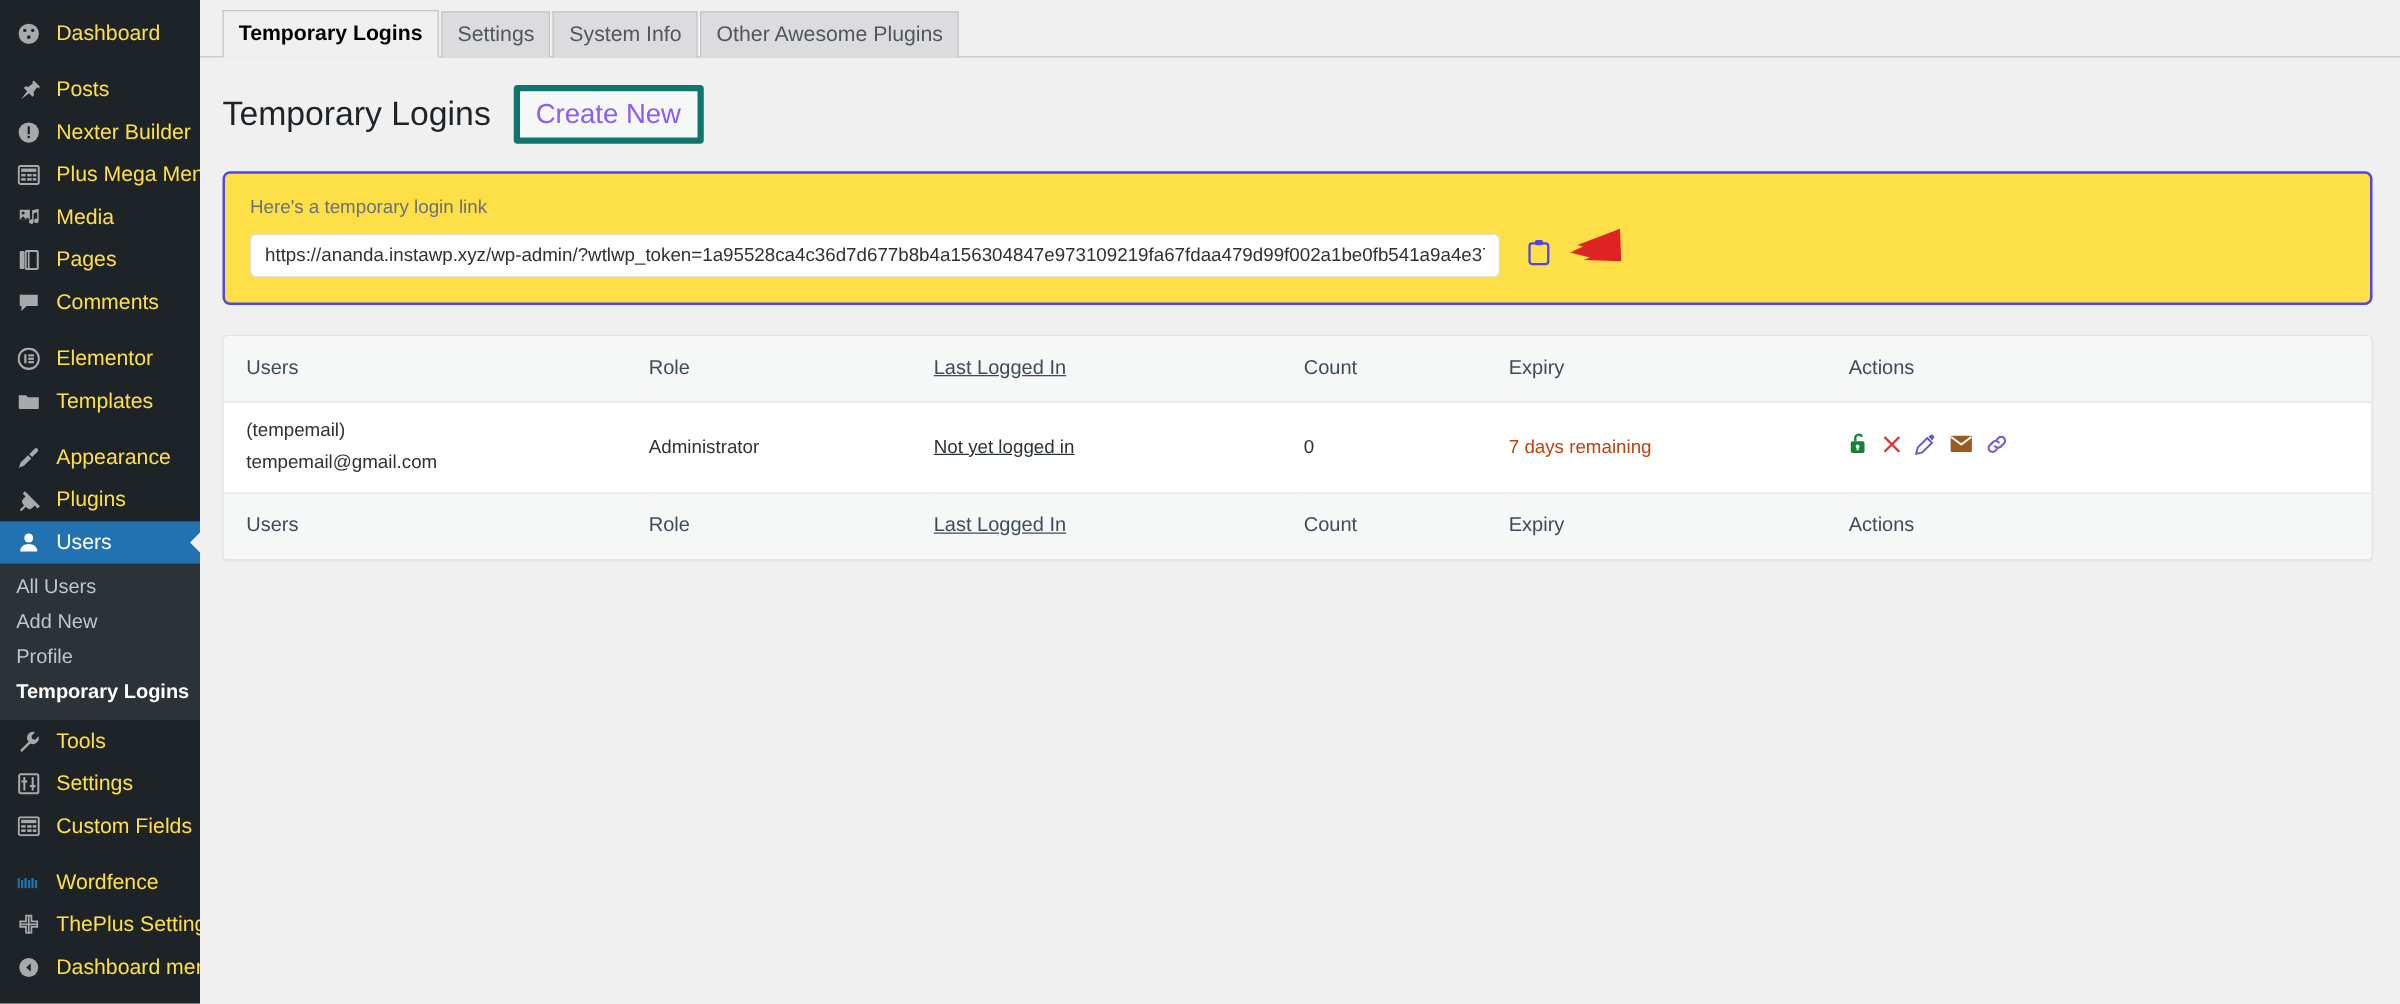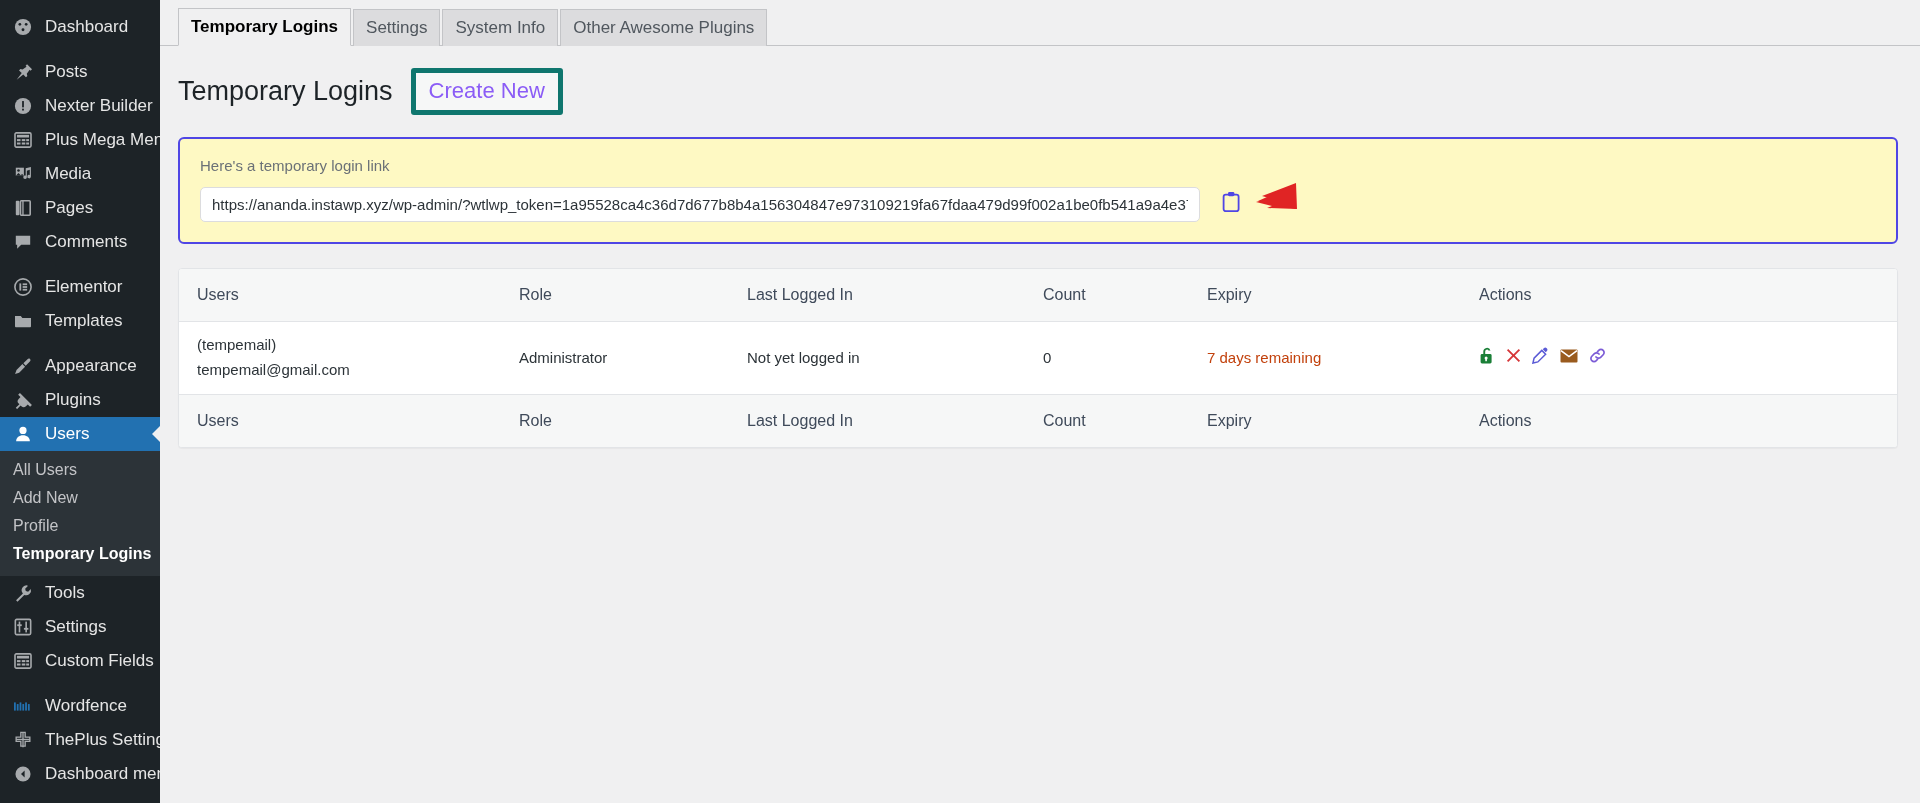--- a/index.html
+++ b/index.html
@@ -20,21 +20,21 @@
     color: #f0f0f1;
     padding-top: 10px;
     position: relative;
     overflow: hidden;
   }
   .menu-item {
     display: flex; align-items: center;
     height: 34px;
     padding: 0 0 0 11px;
     font-size: 17px;
-    color: #e5e5e5;
+    color: #fde047;
     cursor: pointer;
     position: relative;
     white-space: nowrap;
   }
   .menu-item .ico {
     width: 24px; flex: 0 0 24px;
     display: flex; align-items: center; justify-content: center;
     margin-right: 10px;
     color: #a7aaad;
   }
@@ -121,21 +121,21 @@
     border: 5px solid #0f766e;
     border-radius: 3px;
     padding: 7px 13px 8px 13px;
     cursor: pointer;
     line-height: 1;
   }
 
   
   .notice {
     margin: 22px 22px 0 18px;
-    background: #fef9c3;
+    background: #fde047;
     border: 2px solid #4f46e5;
     border-radius: 6px;
     padding: 18px 20px 20px 20px;
   }
   .notice-label {
     font-size: 15px;
     color: #6b7177;
     margin-bottom: 13px;
   }
   .link-row { display: flex; align-items: center; gap: 0; }
@@ -185,21 +185,21 @@
   thead th { border-bottom: 1px solid #e2e4e7; }
   tfoot td { border-top: 1px solid #e2e4e7; }
   tbody td {
     font-size: 15px;
     color: #2c3338;
     padding: 14px 0 16px 0;
     vertical-align: middle;
   }
   .c-users  { width: 340px; padding-left: 18px !important; }
   .c-role   { width: 228px; }
-  .c-last   { width: 296px; }
+  .c-last   { width: 296px; text-decoration: underline; }
   .c-count  { width: 164px; }
   .c-expiry { width: 272px; }
   .c-act    { width: auto; margin-left: 38px; }
   .user-line1 { color: #2c3338; margin-bottom: 8px; }
   .user-line2 { color: #2c3338; }
   .expiry-ok { color: #1a7f37; }
   .actions { display: flex; align-items: center; gap: 11px; }
   .act-ico { cursor: pointer; display: block; }
 </style>
 </head>

